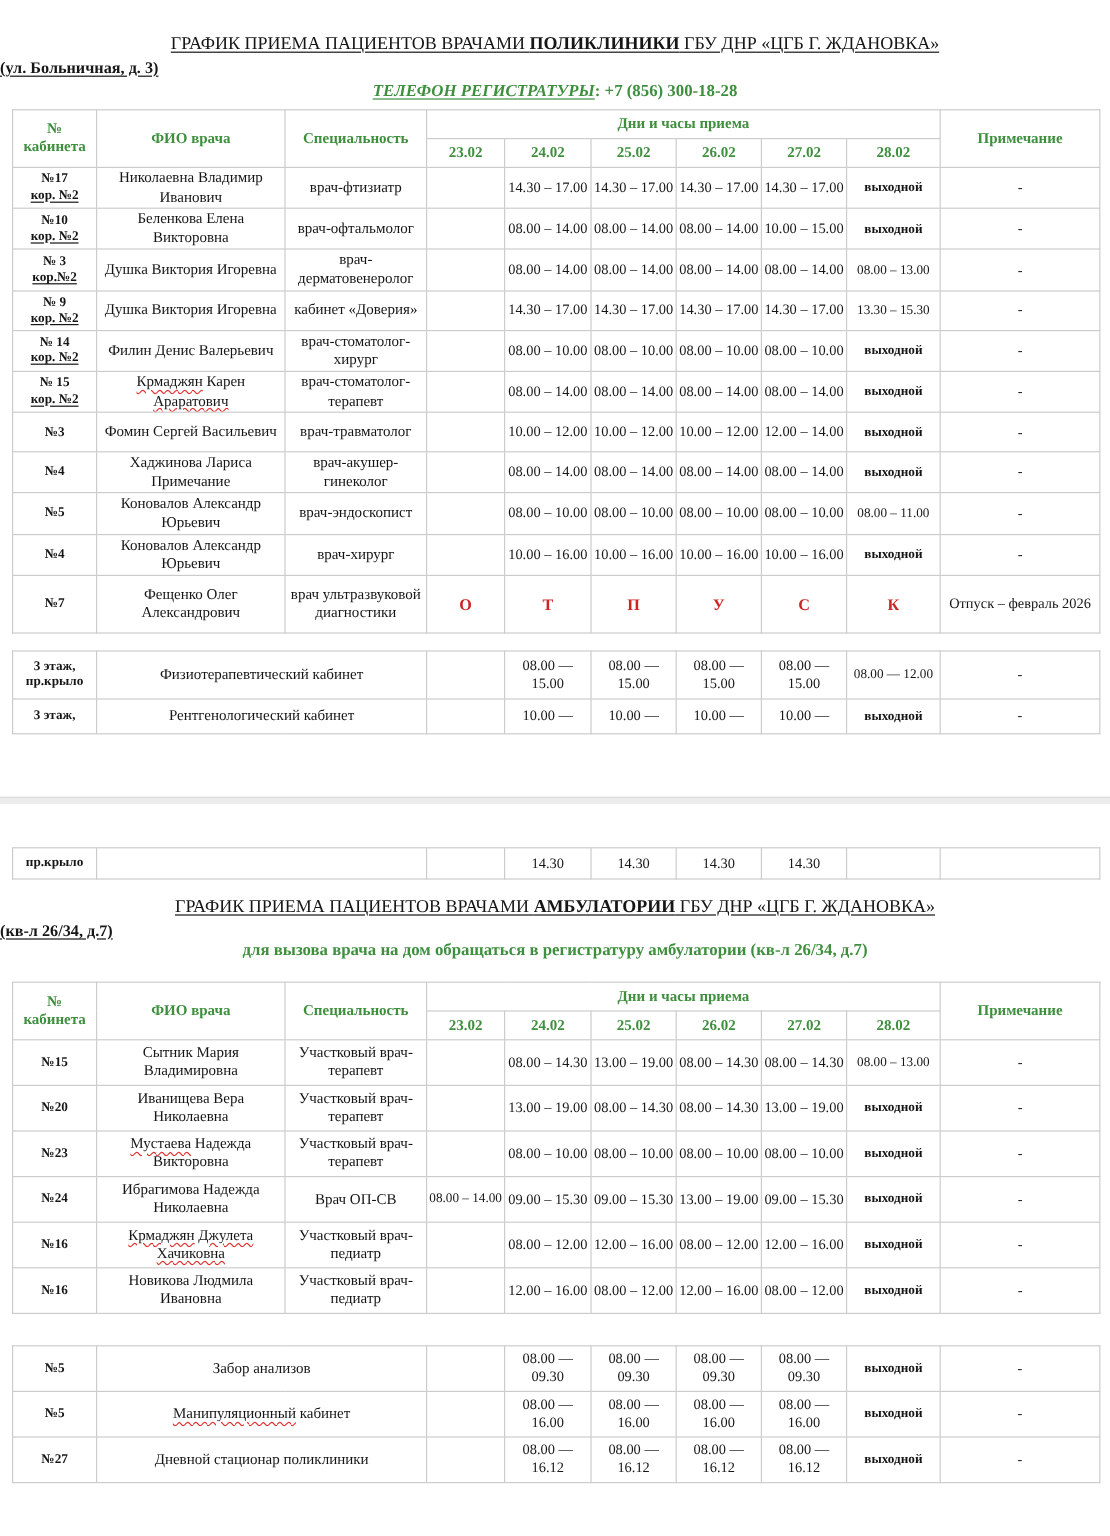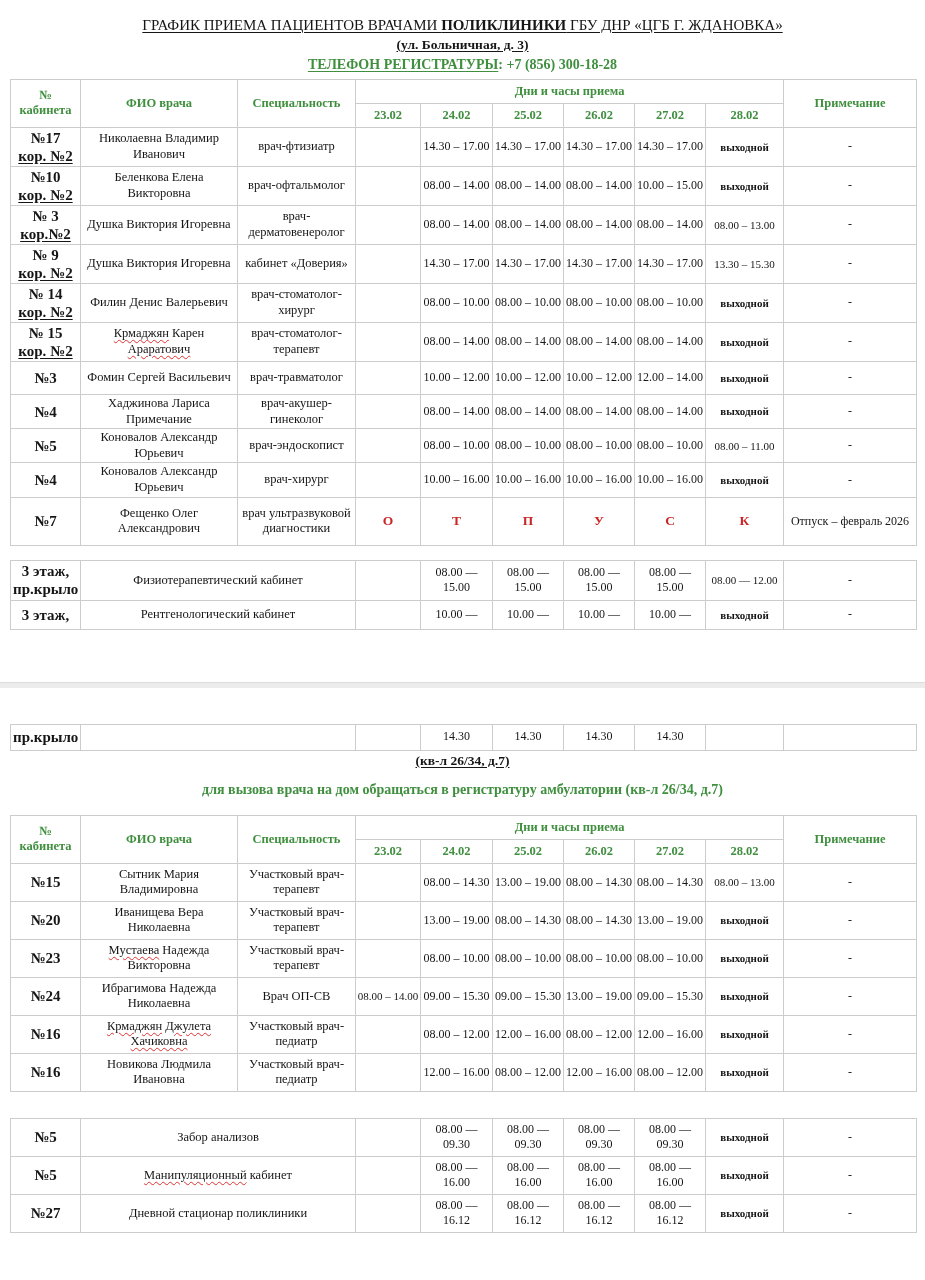--- a/index.html
+++ b/index.html
@@ -1,35 +1,35 @@
 <!DOCTYPE html>
 <html style="--green: #3f8f3f; --red: #cc2525;"><head>
 <meta charset="utf-8">
 <style>
   * { box-sizing: border-box; }
   html, body { margin: 0; padding: 0; background: #ffffff; }
   body { font-family: "Liberation Serif", serif; color: #161616; }
-  .page { width: 925px; height: 1280px; overflow: hidden; padding-top: 16px; background: #fff; }
+  .page { width: 925px; height: 1280px; overflow: hidden; padding-top: 28px; background: #fff; }
 
   
   .doc-title { text-align: center; font-size: 15px; line-height: 1.25; }
   .doc-title .t-u { text-decoration: underline; text-underline-offset: 2px; }
   .doc-title b { font-weight: bold; }
-  .address { text-align: center; font-weight: bold; font-size: 13.5px; text-decoration: underline; text-underline-offset: 2px; margin-top: 2px; }
+  .address { font-weight: bold; font-size: 13.5px; text-decoration: underline; text-underline-offset: 2px; margin-top: 2px; }
   .phone { text-align: center; color: var(--green, #3f8f3f); font-weight: bold; font-size: 14px; margin-top: 3px; line-height: 1.3; }
-  .phone .u { text-decoration: underline; text-underline-offset: 2px; }
-  .phone2 { margin-top: 12px; }
+  .phone .u { text-decoration: underline; text-underline-offset: 2px; font-style: italic; }
+  .phone2 { margin-top: 0; }
 
   
   table.sched { border-collapse: collapse; table-layout: fixed; width: 906px; margin-left: 10px; border: 1px solid #b3b3b3; }
   table.sched td, table.sched th { border: 1px solid #cccccc; text-align: center; vertical-align: middle; padding: 1px 2px; overflow: hidden; }
   thead th { color: var(--green, #3f8f3f); font-weight: bold; font-size: 12.5px; }
   #t1 thead tr, #t3 thead tr { height: 24px; }
 
-  td.cab { font-weight: bold; font-size: 15px; line-height: 1.2; }
+  td.cab { font-weight: bold; font-size: 11px; line-height: 1.2; }
   td.cab .u { text-decoration: underline; text-underline-offset: 2px; }
   td.doc, td.spec { font-size: 12.5px; line-height: 1.25; }
   td.label { text-align: left; padding-left: 6px; font-size: 12.5px; }
   td.time { font-size: 12px; line-height: 1.3; }
   td.time.single { white-space: nowrap; font-size: 11px; padding: 0; }
   td.time.off { font-size: 11px; font-weight: bold; white-space: nowrap; }
   td.time.red { color: var(--red, #cc2525); font-weight: bold; font-size: 13.5px; }
   td.note { font-size: 12px; }
 
   #t1 tbody tr { height: 33px; }
@@ -328,20 +328,23 @@
           <td class="time">14.30</td>
           <td class="time">14.30</td>
           <td class="time">14.30</td>
           <td class="time">14.30</td>
           <td class="time single"></td>
           <td class="note"></td>
         </tr>
       </tbody>
     </table>
 
+  <div class="doc-title sec2">
+    <span class="t-u"><span>ГРАФИК ПРИЕМА ПАЦИЕНТОВ ВРАЧАМИ </span><b>АМБУЛАТОРИИ</b><span> ГБУ ДНР «ЦГБ Г. ЖДАНОВКА»</span></span>
+  </div>
   <div class="address">(кв-л 26/34, д.7)</div>
   <div class="phone phone2">для вызова врача на дом обращаться в регистратуру амбулатории (кв-л 26/34, д.7)</div>
 
   <table class="sched" id="t3">
       <colgroup>
         <col style="width: 70px;">
         <col style="width: 157px;">
         <col style="width: 118px;">
         <col style="width: 65px;">
         <col style="width: 72px;">

